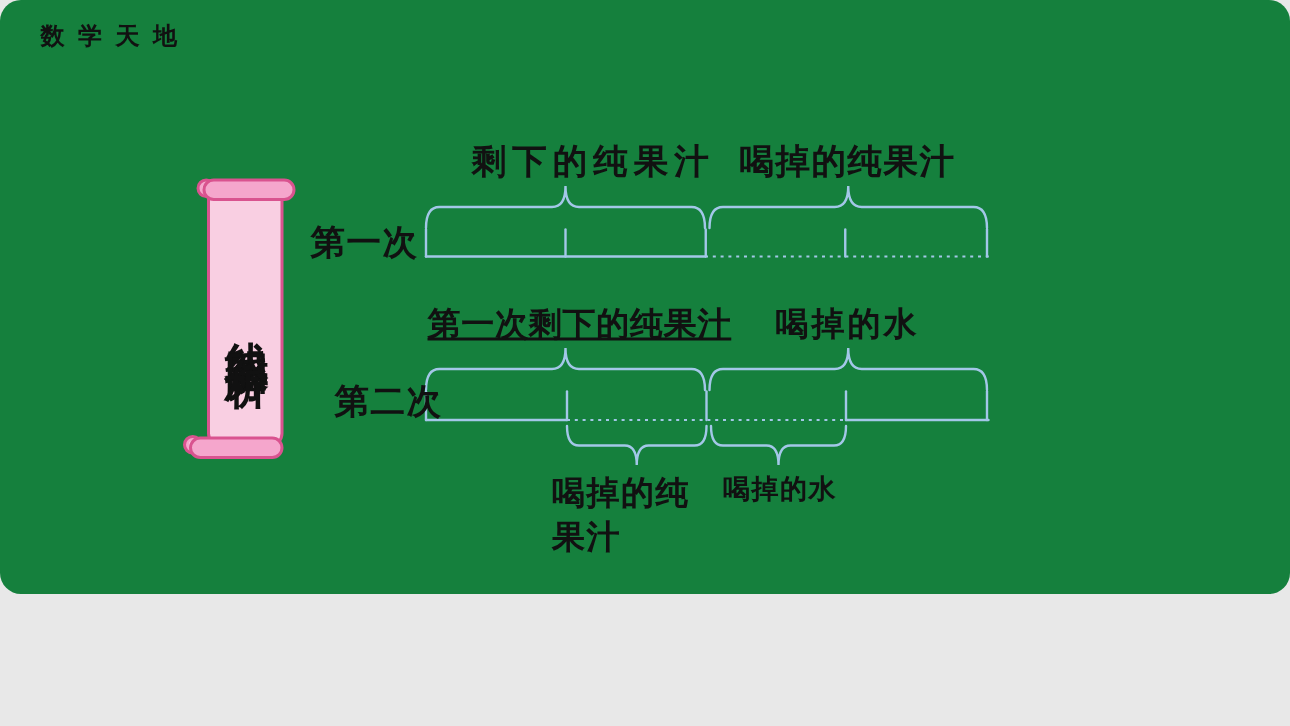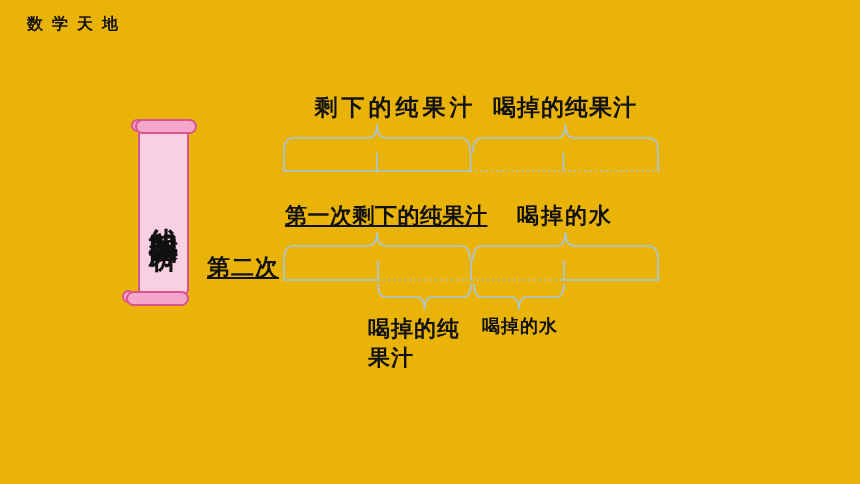--- a/index.html
+++ b/index.html
@@ -6,25 +6,26 @@
     --line:#A3C7E8;
     --banner-border:#D9538F;
     --banner-body:#F9CFE2;
     --banner-bar:#F5A6CC;
     --ink:#111111;
   }
   *{margin:0;padding:0;box-sizing:border-box;}
   html,body{background:#e8e8e8;}
   #slide{
     position:relative;
-    width:860px;height:484px;
-    background:#eab308;
+    width:860px;height:396px;
+    background:#15803d;
     overflow:hidden;
     font-family:"Liberation Serif", serif;
     color:var(--ink);
+    border-radius:14px;
   }
   .abs{position:absolute;}
   .t{white-space:nowrap;font-weight:600;}
   #header-title{
     left:27px;top:14px;
     font-size:16px;font-weight:bold;letter-spacing:9px;
   }
   
   .scroll-part{position:absolute;border:2.5px solid var(--banner-border);}
   #scroll-body{
@@ -53,21 +54,21 @@
   #banner-title{
     left:139px;top:132px;width:49px;height:164px;
     writing-mode:vertical-rl;text-orientation:upright;
     font-size:29px;font-weight:bold;letter-spacing:4px;
     display:flex;align-items:center;justify-content:center;
     line-height:49px;
   }
   
   .lbl{font-size:23px;font-weight:600;}
   #row1-label{left:207px;top:146px;letter-spacing:1px;}
-  #row2-label{left:207px;top:252px;letter-spacing:1px;text-decoration:underline;}
+  #row2-label{left:223px;top:252px;letter-spacing:1px;}
   #row1-brace-left-label{left:288px;top:92px;width:215px;text-align:center;letter-spacing:4px;}
   #row1-brace-right-label{left:460px;top:92px;width:210px;text-align:center;letter-spacing:1px;}
   #row2-brace-left-label{left:285px;top:201px;font-size:22px;letter-spacing:0.5px;text-decoration:underline;}
   #row2-brace-right-label{left:460px;top:201px;width:210px;text-align:center;font-size:22px;letter-spacing:2px;}
   #row2-below-left-label{
     left:368px;top:314px;width:102px;
     font-size:22px;line-height:29px;letter-spacing:1px;
     white-space:normal;word-break:break-all;
   }
   #row2-below-right-label{left:482px;top:314px;font-size:18px;letter-spacing:1px;}
@@ -116,20 +117,21 @@
     <path class="bl" d="M658,261 L658,280"></path>
 
     <path class="bl" d="M284,280 L378,280"></path>
     <path class="dot" d="M378,280 L564,280"></path>
     <path class="bl" d="M564,280 L659,280"></path>
 
     <path class="bl" d="M378,284 Q378,297 386,297 L416.5,297 Q424.5,297 424.5,310 Q424.5,297 432.5,297 L463,297 Q471,297 471,284"></path>
     <path class="bl" d="M474,284 Q474,297 482,297 L511,297 Q519,297 519,310 Q519,297 527,297 L556,297 Q564,297 564,284"></path>
   </svg>
 
+  <div id="row1-label" class="abs t lbl">第一次</div>
   <div id="row2-label" class="abs t lbl">第二次</div>
 
   <div id="row1-brace-left-label" class="abs t lbl">剩下的纯果汁</div>
   <div id="row1-brace-right-label" class="abs t lbl">喝掉的纯果汁</div>
 
   <div id="row2-brace-left-label" class="abs t lbl">第一次剩下的纯果汁</div>
   <div id="row2-brace-right-label" class="abs t lbl">喝掉的水</div>
 
   <div id="row2-below-left-label" class="abs t lbl">喝掉的纯果汁</div>
   <div id="row2-below-right-label" class="abs t lbl">喝掉的水</div>

